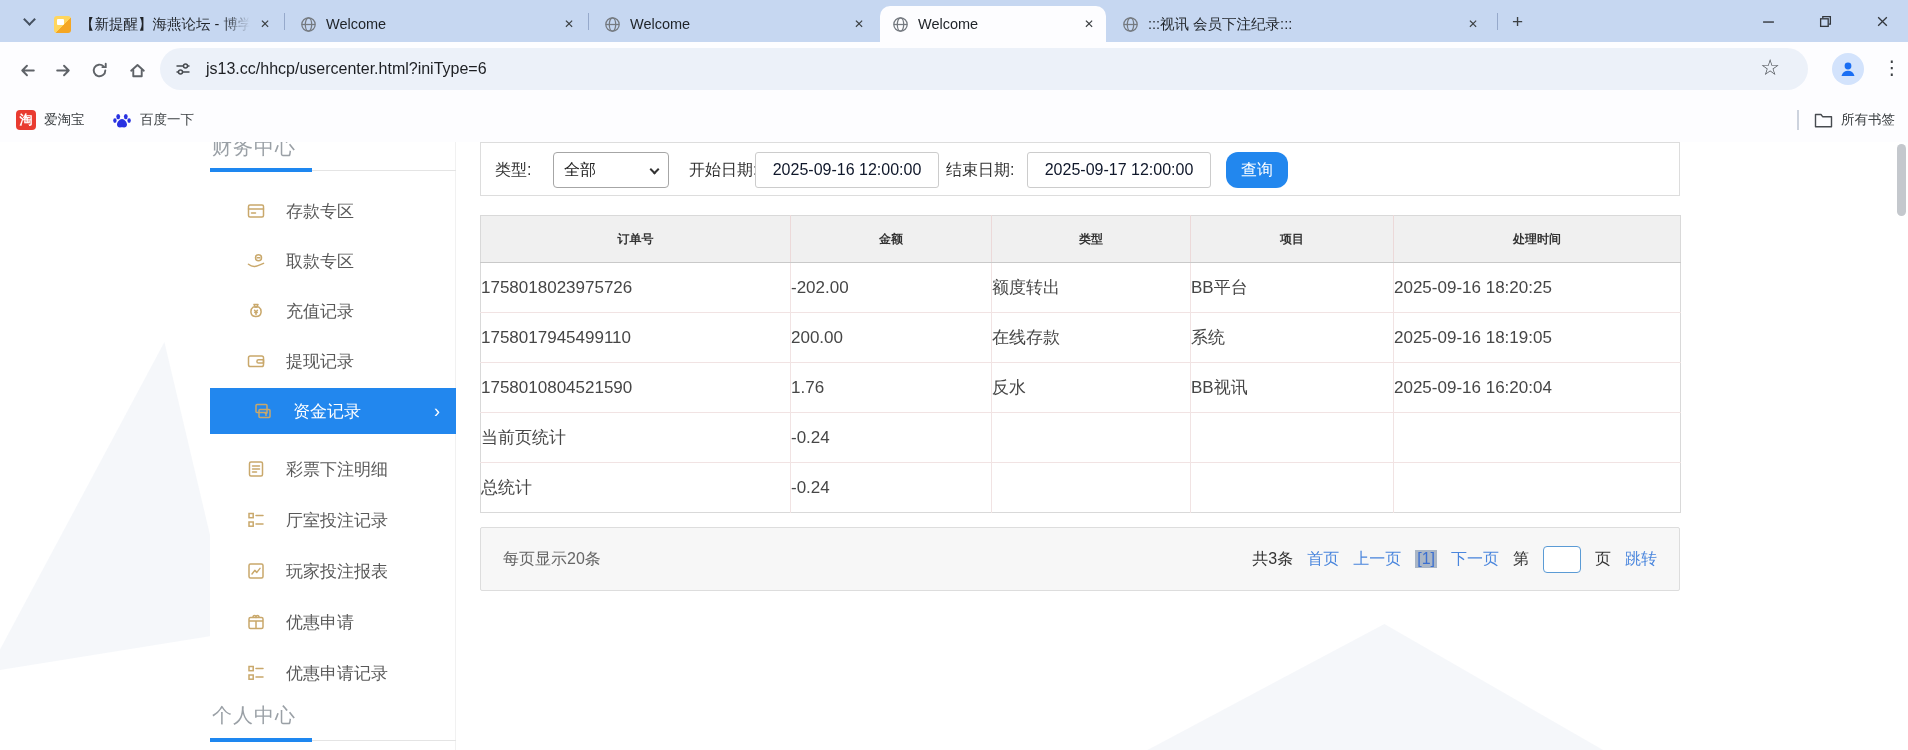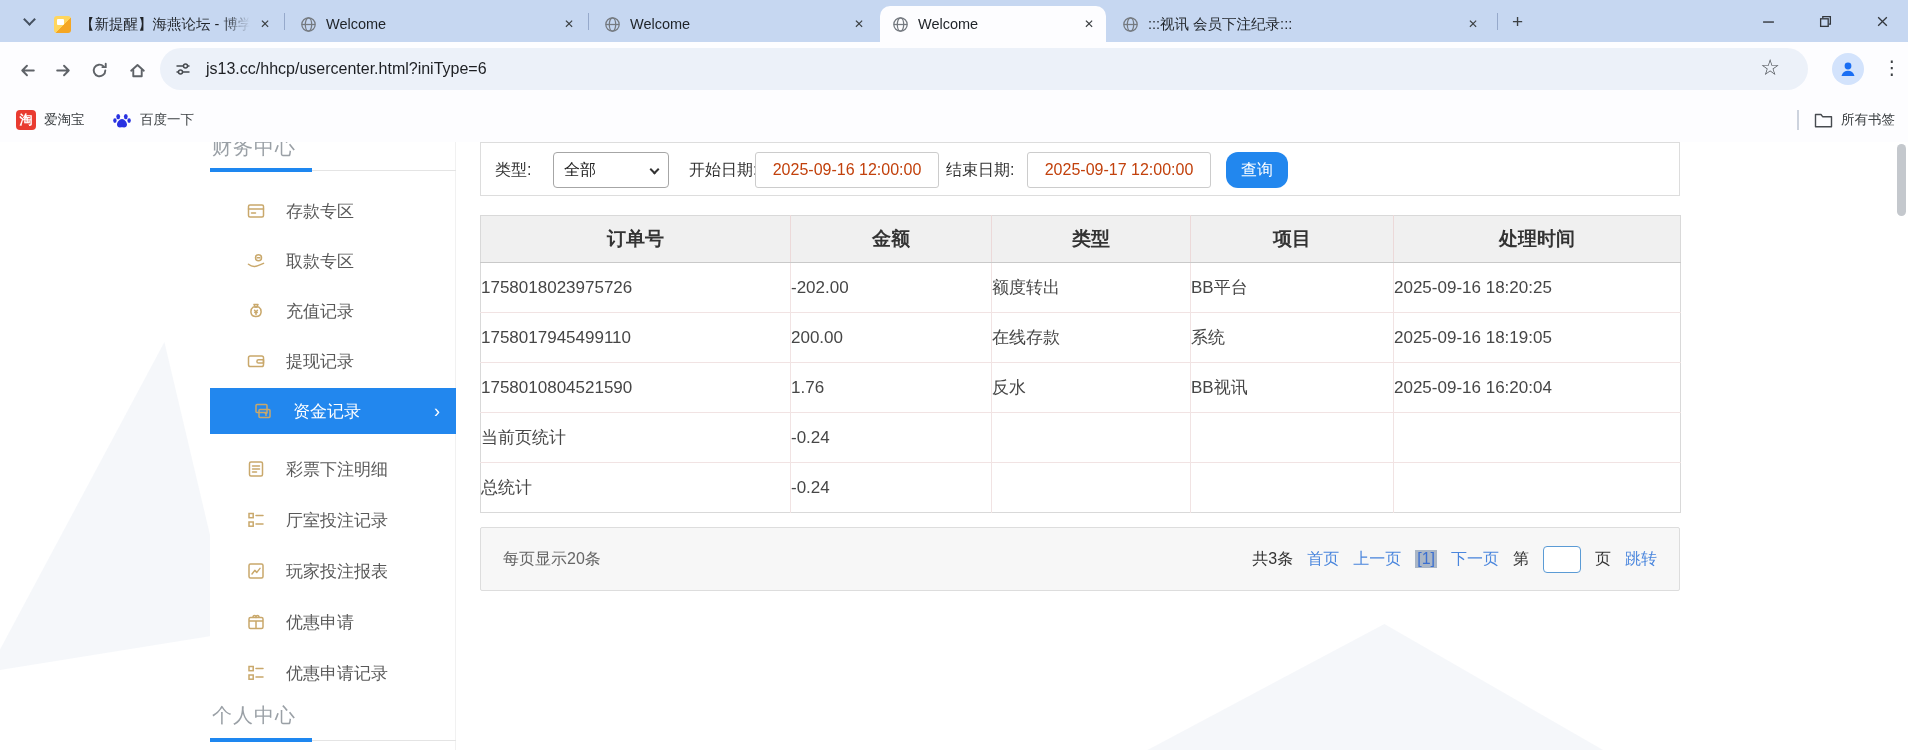--- a/index.html
+++ b/index.html
@@ -53,25 +53,25 @@
   .side-item .sic { margin-left:36px; margin-right:20px; display:flex; width:20px; }
   .side-item.active { background:#2287ee; color:#fff; height:46px; }
   .side-item .achev { position:absolute; right:16px; font-size:18px; color:#fff; }
 
   
   .main { position:absolute; left:480px; top:0; width:1200px; }
   .filtercard { position:absolute; left:0; top:0; width:1200px; height:54px; border:1px solid #ddd; background:#fff; }
   .flabel { position:absolute; top:17px; font-size:16px; color:#333; }
   .fselect { position:absolute; left:72px; top:9px; width:116px; height:36px; border:1px solid #a6a6a6; border-radius:4px; background:#fff; display:flex; align-items:center; justify-content:space-between; padding:0 10px; font-size:16px; color:#222; cursor:pointer; }
   .fselect .chev { border-color:#333; width:7px; height:7px; margin-top:-2px; }
-  .finput { position:absolute; top:9px; width:184px; height:36px; border:1px solid #ccc; border-radius:3px; font-size:16px; color:#c2410c; text-align:center; font-family:inherit; background:#fff; }
+  .finput { position:absolute; top:9px; width:184px; height:36px; border:1px solid #ccc; border-radius:3px; font-size:16px; color:#0f172a; text-align:center; font-family:inherit; background:#fff; }
   .fbtn { position:absolute; left:745px; top:9px; width:62px; height:36px; background:#2287ee; color:#fff; border:none; border-radius:12px; font-size:16px; cursor:pointer; font-family:inherit; }
 
   table.rec { position:absolute; left:0; top:73px; width:1200px; border-collapse:collapse; table-layout:fixed; background:#fff; border:1px solid #d9d9d9; }
-  table.rec th { height:47px; background:#f0f0f0; font-size:19px; font-weight:bold; color:#333; border-bottom:1px solid #c9c9c9; border-right:1px solid #ecd9d9; }
+  table.rec th { height:47px; background:#f0f0f0; font-size:12px; font-weight:bold; color:#333; border-bottom:1px solid #c9c9c9; border-right:1px solid #ecd9d9; }
   table.rec td { height:50px; font-size:17px; color:#464646; border-bottom:1px solid #f1e3e3; border-right:1px solid #f1e3e3; }
   table.rec th:last-child, table.rec td:last-child { border-right:none; }
   table.rec tr:last-child td { border-bottom:none; }
 
   .pager { position:absolute; left:0; top:385px; width:1200px; height:64px; background:#f7f7f7; border:1px solid #ddd; border-radius:2px; display:flex; align-items:center; justify-content:space-between; padding:0 22px; font-size:16px; color:#333; }
   .pager .pp { color:#666; }
   .pgroup { display:flex; align-items:center; gap:14px; }
   .plink { color:#4a86dd; cursor:pointer; text-decoration:none; }
   .pcur { color:#3b6fd0; background:#aab6c6; padding:0 2px; }
   .pjump { width:38px; height:27px; border:1px solid #5b9bd5; border-radius:4px; background:#fff; font-size:15px; text-align:center; font-family:inherit; }

